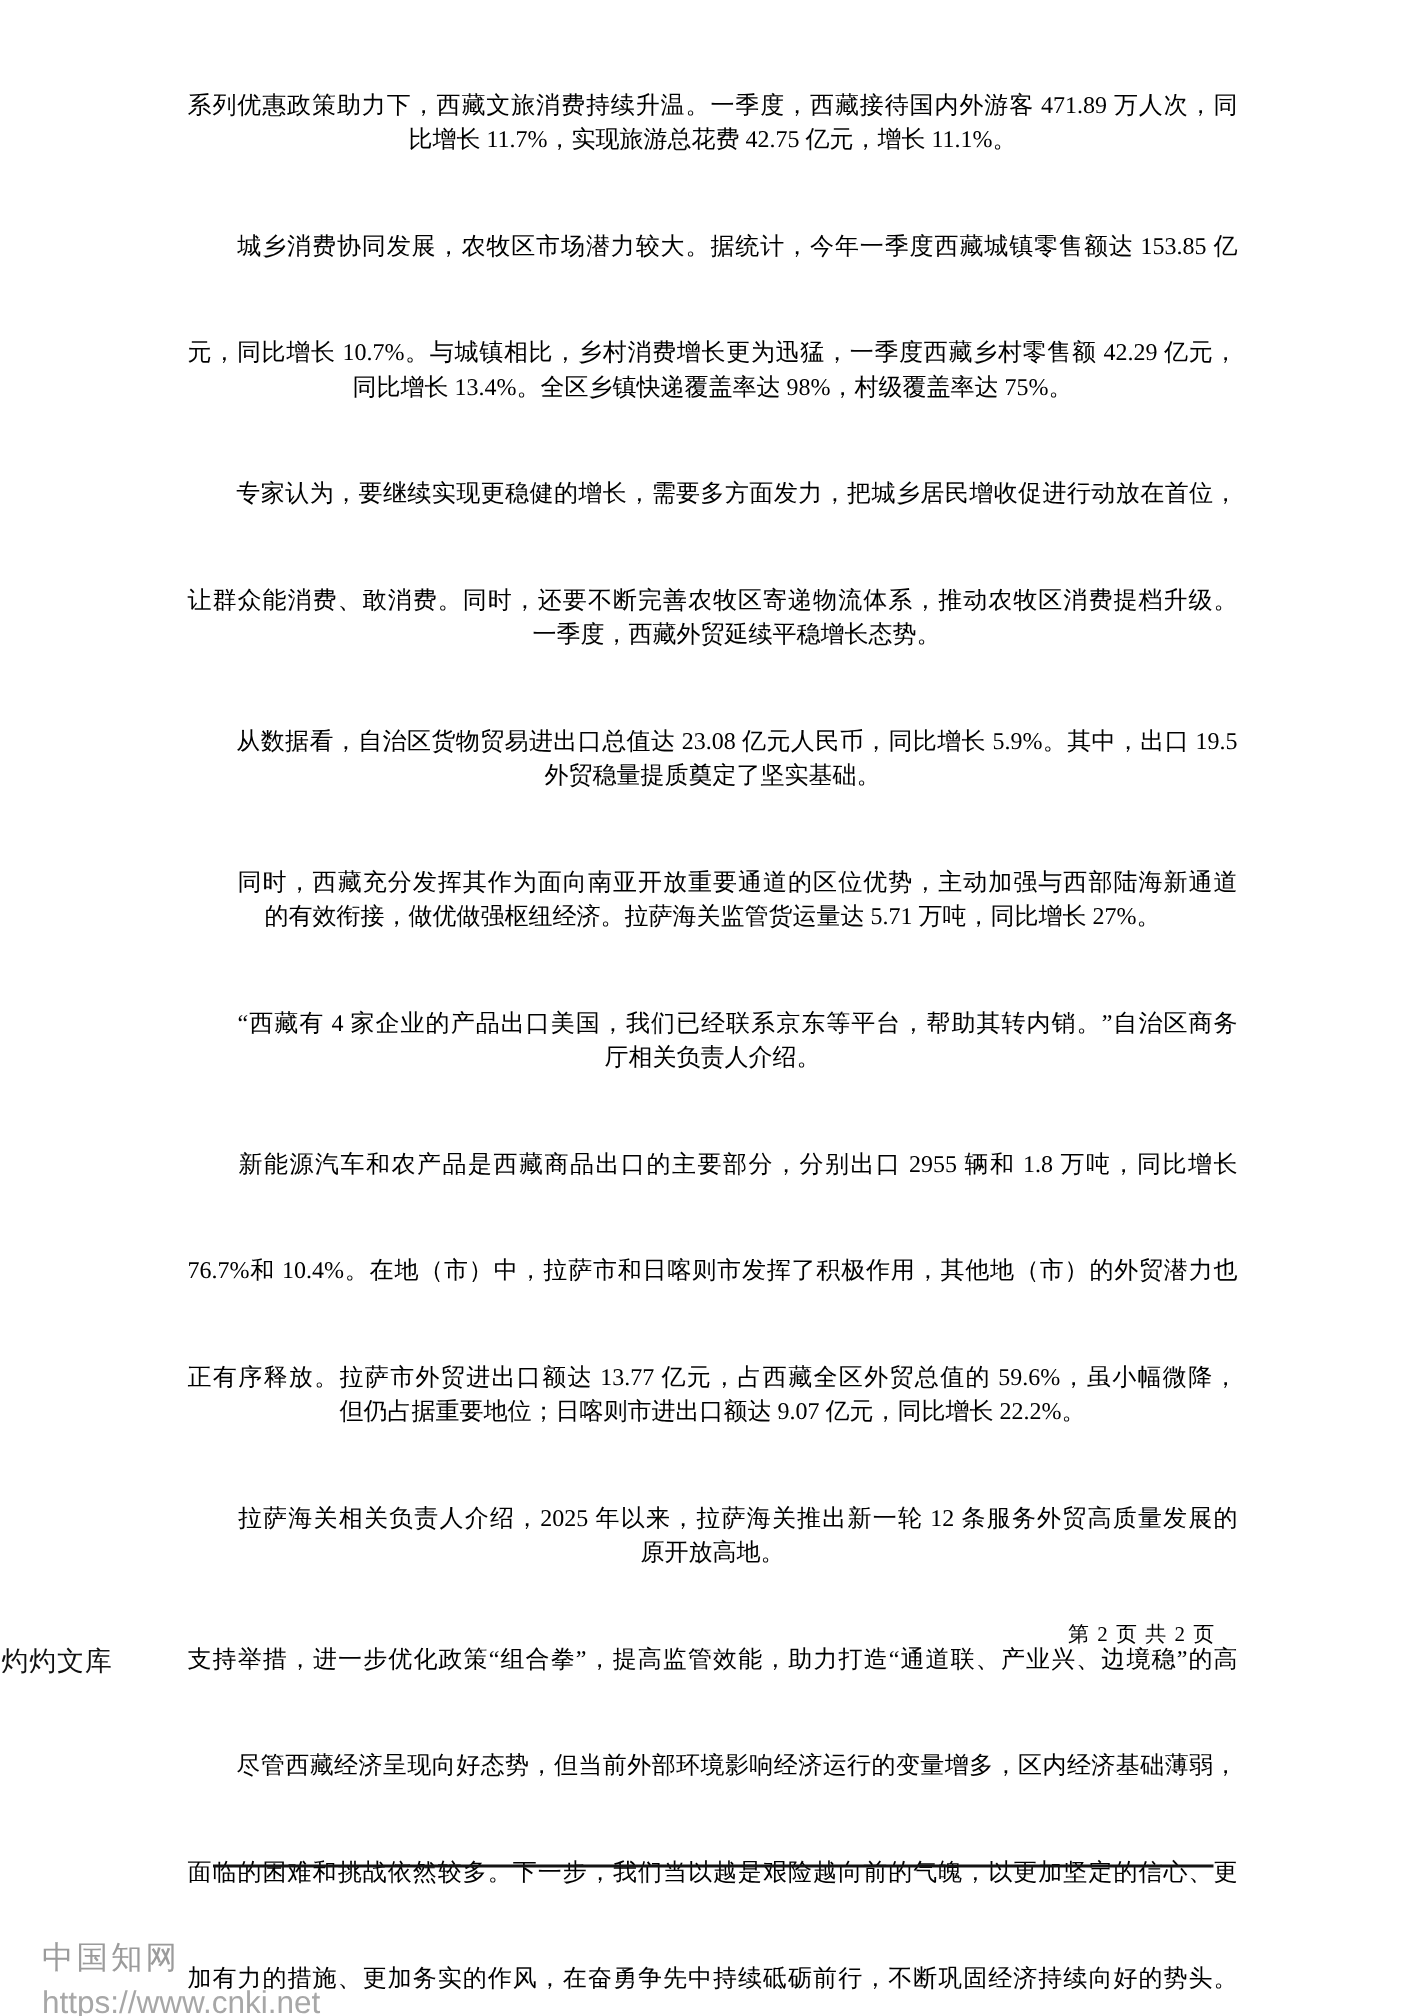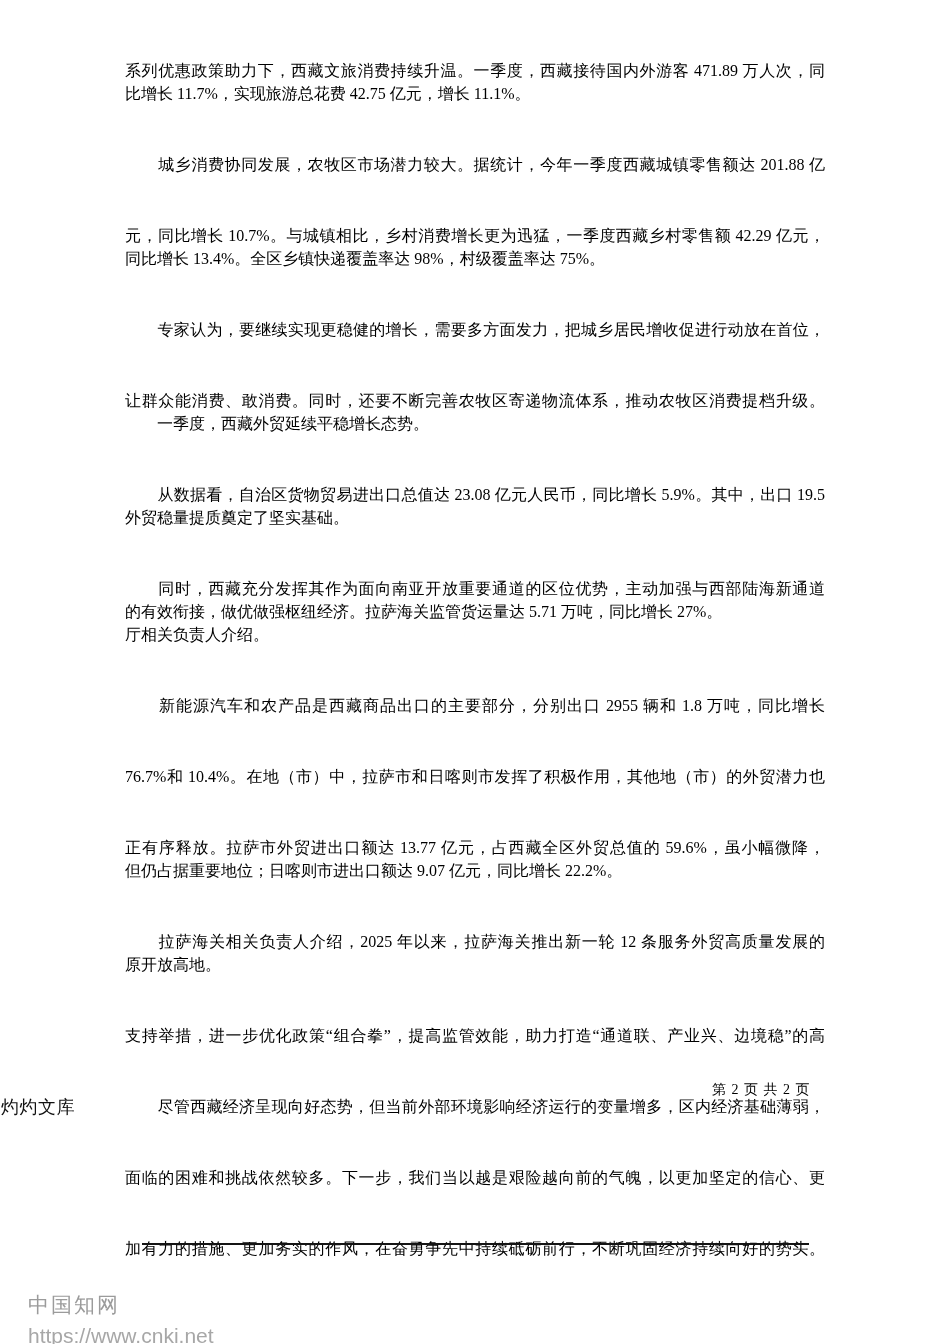--- a/index.html
+++ b/index.html
@@ -19,21 +19,21 @@
     position: absolute;
     left: 125px; top: 11px;
     width: 700px;
     font-size: 16px;
     line-height: 23px;
     color: #000000;
     font-weight: 500;
   }
   .line {
     white-space: nowrap;
-    text-align: left;
+    text-align: center;
     height: 23px;
   }
   .line.fill {
     text-align: justify;
     text-align-last: justify;
     margin-top: 48px;
   }
   .footer-page {
     position: absolute;
     left: 712px; top: 1081px;
@@ -80,30 +80,31 @@
   }
 </style>
 </head>
 <body>
 
 <div class="page">
 
   <div class="body-text">
     <div class="line fill">系列优惠政策助力下，西藏文旅消费持续升温。一季度，西藏接待国内外游客 471.89 万人次，同</div>
     <div class="line">比增长 11.7%，实现旅游总花费 42.75 亿元，增长 11.1%。</div>
-    <div class="line fill">　　城乡消费协同发展，农牧区市场潜力较大。据统计，今年一季度西藏城镇零售额达 201.88 亿</div>
+    <div class="line fill">　　城乡消费协同发展，农牧区市场潜力较大。据统计，今年一季度西藏城镇零售额达 153.85 亿</div>
     <div class="line fill">元，同比增长 10.7%。与城镇相比，乡村消费增长更为迅猛，一季度西藏乡村零售额 42.29 亿元，</div>
     <div class="line">同比增长 13.4%。全区乡镇快递覆盖率达 98%，村级覆盖率达 75%。</div>
     <div class="line fill">　　专家认为，要继续实现更稳健的增长，需要多方面发力，把城乡居民增收促进行动放在首位，</div>
     <div class="line fill">让群众能消费、敢消费。同时，还要不断完善农牧区寄递物流体系，推动农牧区消费提档升级。</div>
     <div class="line">　　一季度，西藏外贸延续平稳增长态势。</div>
     <div class="line fill">　　从数据看，自治区货物贸易进出口总值达 23.08 亿元人民币，同比增长 5.9%。其中，出口 19.5</div>
     <div class="line">外贸稳量提质奠定了坚实基础。</div>
     <div class="line fill">　　同时，西藏充分发挥其作为面向南亚开放重要通道的区位优势，主动加强与西部陆海新通道</div>
     <div class="line">的有效衔接，做优做强枢纽经济。拉萨海关监管货运量达 5.71 万吨，同比增长 27%。</div>
+    <div class="line fill">　　“西藏有 4 家企业的产品出口美国，我们已经联系京东等平台，帮助其转内销。”自治区商务</div>
     <div class="line">厅相关负责人介绍。</div>
     <div class="line fill">　　新能源汽车和农产品是西藏商品出口的主要部分，分别出口 2955 辆和 1.8 万吨，同比增长</div>
     <div class="line fill">76.7%和 10.4%。在地（市）中，拉萨市和日喀则市发挥了积极作用，其他地（市）的外贸潜力也</div>
     <div class="line fill">正有序释放。拉萨市外贸进出口额达 13.77 亿元，占西藏全区外贸总值的 59.6%，虽小幅微降，</div>
     <div class="line">但仍占据重要地位；日喀则市进出口额达 9.07 亿元，同比增长 22.2%。</div>
     <div class="line fill">　　拉萨海关相关负责人介绍，2025 年以来，拉萨海关推出新一轮 12 条服务外贸高质量发展的</div>
     <div class="line">原开放高地。</div>
     <div class="line fill">支持举措，进一步优化政策“组合拳”，提高监管效能，助力打造“通道联、产业兴、边境稳”的高</div>
     <div class="line fill">　　尽管西藏经济呈现向好态势，但当前外部环境影响经济运行的变量增多，区内经济基础薄弱，</div>
     <div class="line fill">面临的困难和挑战依然较多。下一步，我们当以越是艰险越向前的气魄，以更加坚定的信心、更</div>

